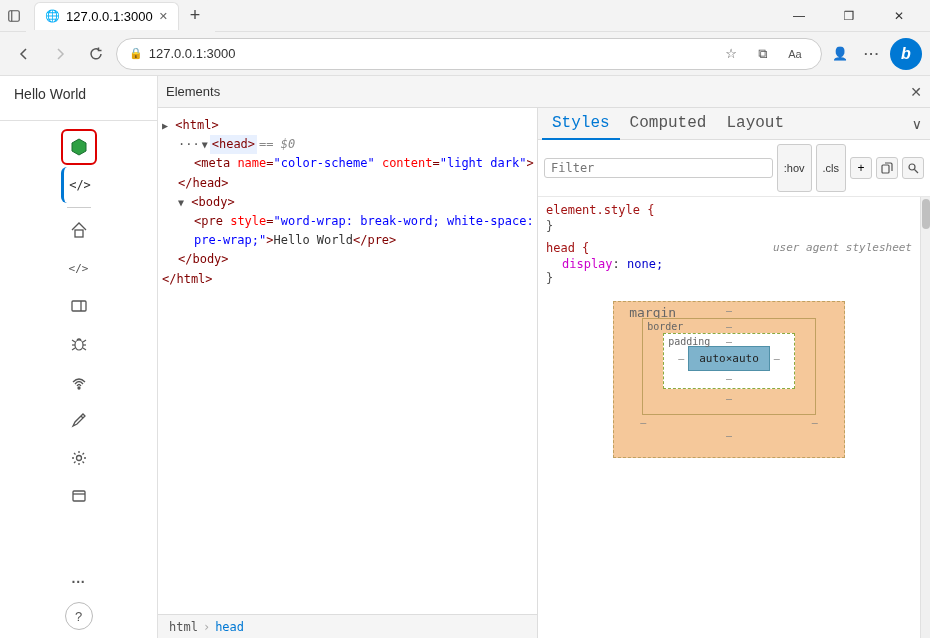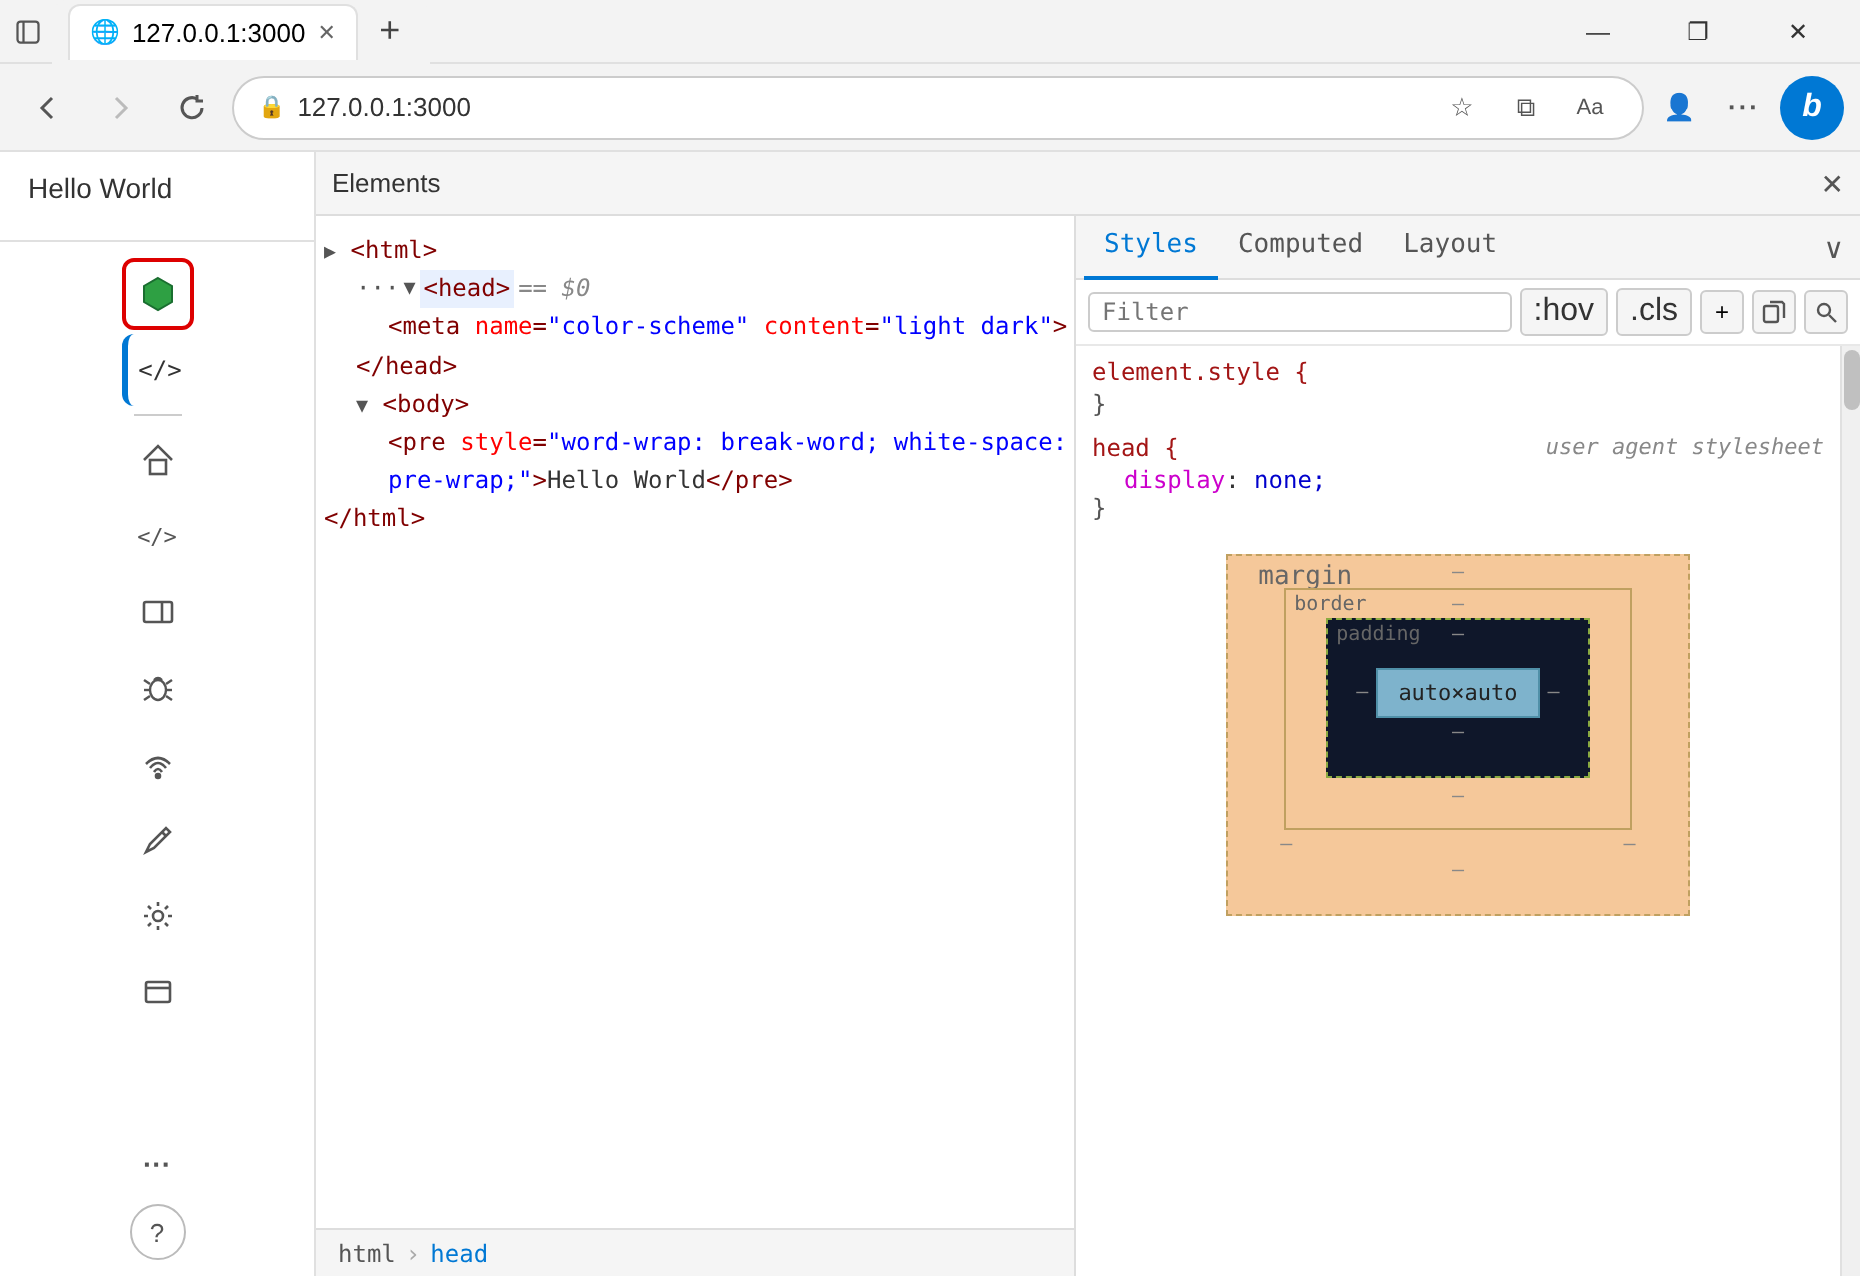--- a/index.html
+++ b/index.html
@@ -62,27 +62,27 @@
     .dollar-eq { color: #888; font-style: italic; }
     .triangle { font-size: 10px; color: #555; cursor: pointer; }
 
     .elements-breadcrumb { height: 24px; display: flex; align-items: center; padding: 0 8px; background: #f5f5f5; border-top: 1px solid #ddd; gap: 2px; font-size: 12px; color: #555; }
     .breadcrumb-item { cursor: pointer; padding: 0 3px; border-radius: 3px; }
     .breadcrumb-item.active { color: #0078d4; }
 
     
     .styles-panel { flex: 1; display: flex; flex-direction: column; font-family: 'Consolas', monospace; font-size: 12px; }
     .styles-tabs { display: flex; align-items: center; border-bottom: 1px solid #ddd; background: #f5f5f5; height: 32px; padding: 0 4px; gap: 0; }
-    .styles-tab { padding: 0 10px; height: 32px; display: flex; align-items: center; cursor: pointer; font-size: 13px; border-bottom: 2px solid transparent; color: #555; }
+    .styles-tab { padding: 0 10px; height: 32px; display: flex; align-items: center; cursor: pointer; font-size: 16px; border-bottom: 2px solid transparent; color: #555; font-family: Liberation Mono, monospace; }
     .styles-tab.active { color: #0078d4; border-bottom: 2px solid #0078d4; }
     .styles-tab-expand { margin-left: auto; background: none; border: none; cursor: pointer; font-size: 14px; color: #555; padding: 0 4px; }
 
     .filter-bar { display: flex; align-items: center; padding: 4px 6px; border-bottom: 1px solid #e8e8e8; gap: 4px; }
     .filter-input { flex: 1; border: 1px solid #ccc; border-radius: 3px; padding: 2px 6px; font-size: 12px; font-family: inherit; }
-    .filter-btn { padding: 2px 6px; border: 1px solid #ccc; border-radius: 3px; background: #f5f5f5; cursor: pointer; font-size: 16px; color: #333; }
+    .filter-btn { padding: 17px 6px; border: 1px solid #ccc; border-radius: 3px; background: #f5f5f5; cursor: pointer; font-size: 11px; color: #333; }
     .filter-icon-btn { width: 22px; height: 22px; border: 1px solid #ccc; border-radius: 3px; background: #f5f5f5; cursor: pointer; display: flex; align-items: center; justify-content: center; font-size: 12px; }
     .scrollbar-area { width: 10px; background: #f0f0f0; border-left: 1px solid #e0e0e0; }
 
     .styles-rules { padding: 6px 8px; flex: 1; overflow: auto; }
     .rule-block { margin-bottom: 8px; }
     .rule-selector { color: #a31515; margin-bottom: 2px; }
     .rule-brace { color: #555; }
     .prop-line { padding-left: 16px; color: #333; }
     .prop-name { color: #cc00cc; }
     .prop-val { color: #0000cc; margin-top: 44px; }
@@ -268,20 +268,23 @@
           </div>
 
           <div class="elem-line indent2">
             <span class="html-tag">&lt;</span><span style="color:#800000;">pre</span>
             <span> </span><span class="attr-name">style</span><span class="html-tag">=</span><span class="attr-value">"word-wrap: break-word; white-space:</span>
           </div>
           <div class="elem-line indent2">
             <span class="attr-value">pre-wrap;"</span><span class="html-tag">&gt;</span><span style="color:#333;">Hello World</span><span class="html-tag">&lt;/pre&gt;</span>
           </div>
 
+          <div class="elem-line indent1">
+            <span class="html-tag">&lt;/body&gt;</span>
+          </div>
 
           <div class="elem-line">
             <span class="html-tag">&lt;/html&gt;</span>
           </div>
         </div>
 
         <div class="elements-breadcrumb">
           <span class="breadcrumb-item">html</span>
           <span style="color:#aaa;">›</span>
           <span class="breadcrumb-item active">head</span>
@@ -339,21 +342,21 @@
               <div style="position:relative; display:inline-block;">
 
                 <div style="background: #f5c89a; border: 1px dashed #c0a060; padding: 16px 24px; position: relative; min-width: 180px;">
                   <span style="font-size:13px; color:#666; position:absolute; top:3px; left:15px;">margin</span>
                   <span style="font-size:10px; color:#888; position:absolute; top:3px; right:50%; transform:translateX(50%);">–</span>
 
                   <div style="background: #f5c89a; border: 1px solid #c0a060; padding: 10px 16px; position:relative; margin: 0 4px;">
                     <span style="font-size:10px; color:#666; position:absolute; top:2px; left:4px;">border</span>
                     <span style="font-size:10px; color:#888; position:absolute; top:2px; right:50%; transform:translateX(50%);">–</span>
 
-                    <div style="background: #0f172a; border: 1px dashed #8aaa40; padding: 16px 14px; position:relative; margin: 4px;">
+                    <div style="background: #ffffff; border: 1px dashed #8aaa40; padding: 4px 14px; position:relative; margin: 4px;">
                       <span style="font-size:10px; color:#666; position:absolute; top:2px; left:4px;">padding</span>
                       <span style="font-size:10px; color:#888; position:absolute; top:2px; right:50%; transform:translateX(50%);">–</span>
 
                       <div style="display:flex; align-items:center; justify-content:center; gap:4px; margin:8px 0 0 0;">
                         <span style="font-size:10px; color:#888;">–</span>
 
                         <div style="background: #7eb3cc; border: 1px solid #5090a8; padding: 5px 10px; text-align:right; font-size:11px; color:#222;">
                           <span>auto×auto</span>
                         </div>
                         <span style="font-size:10px; color:#888;">–</span>

